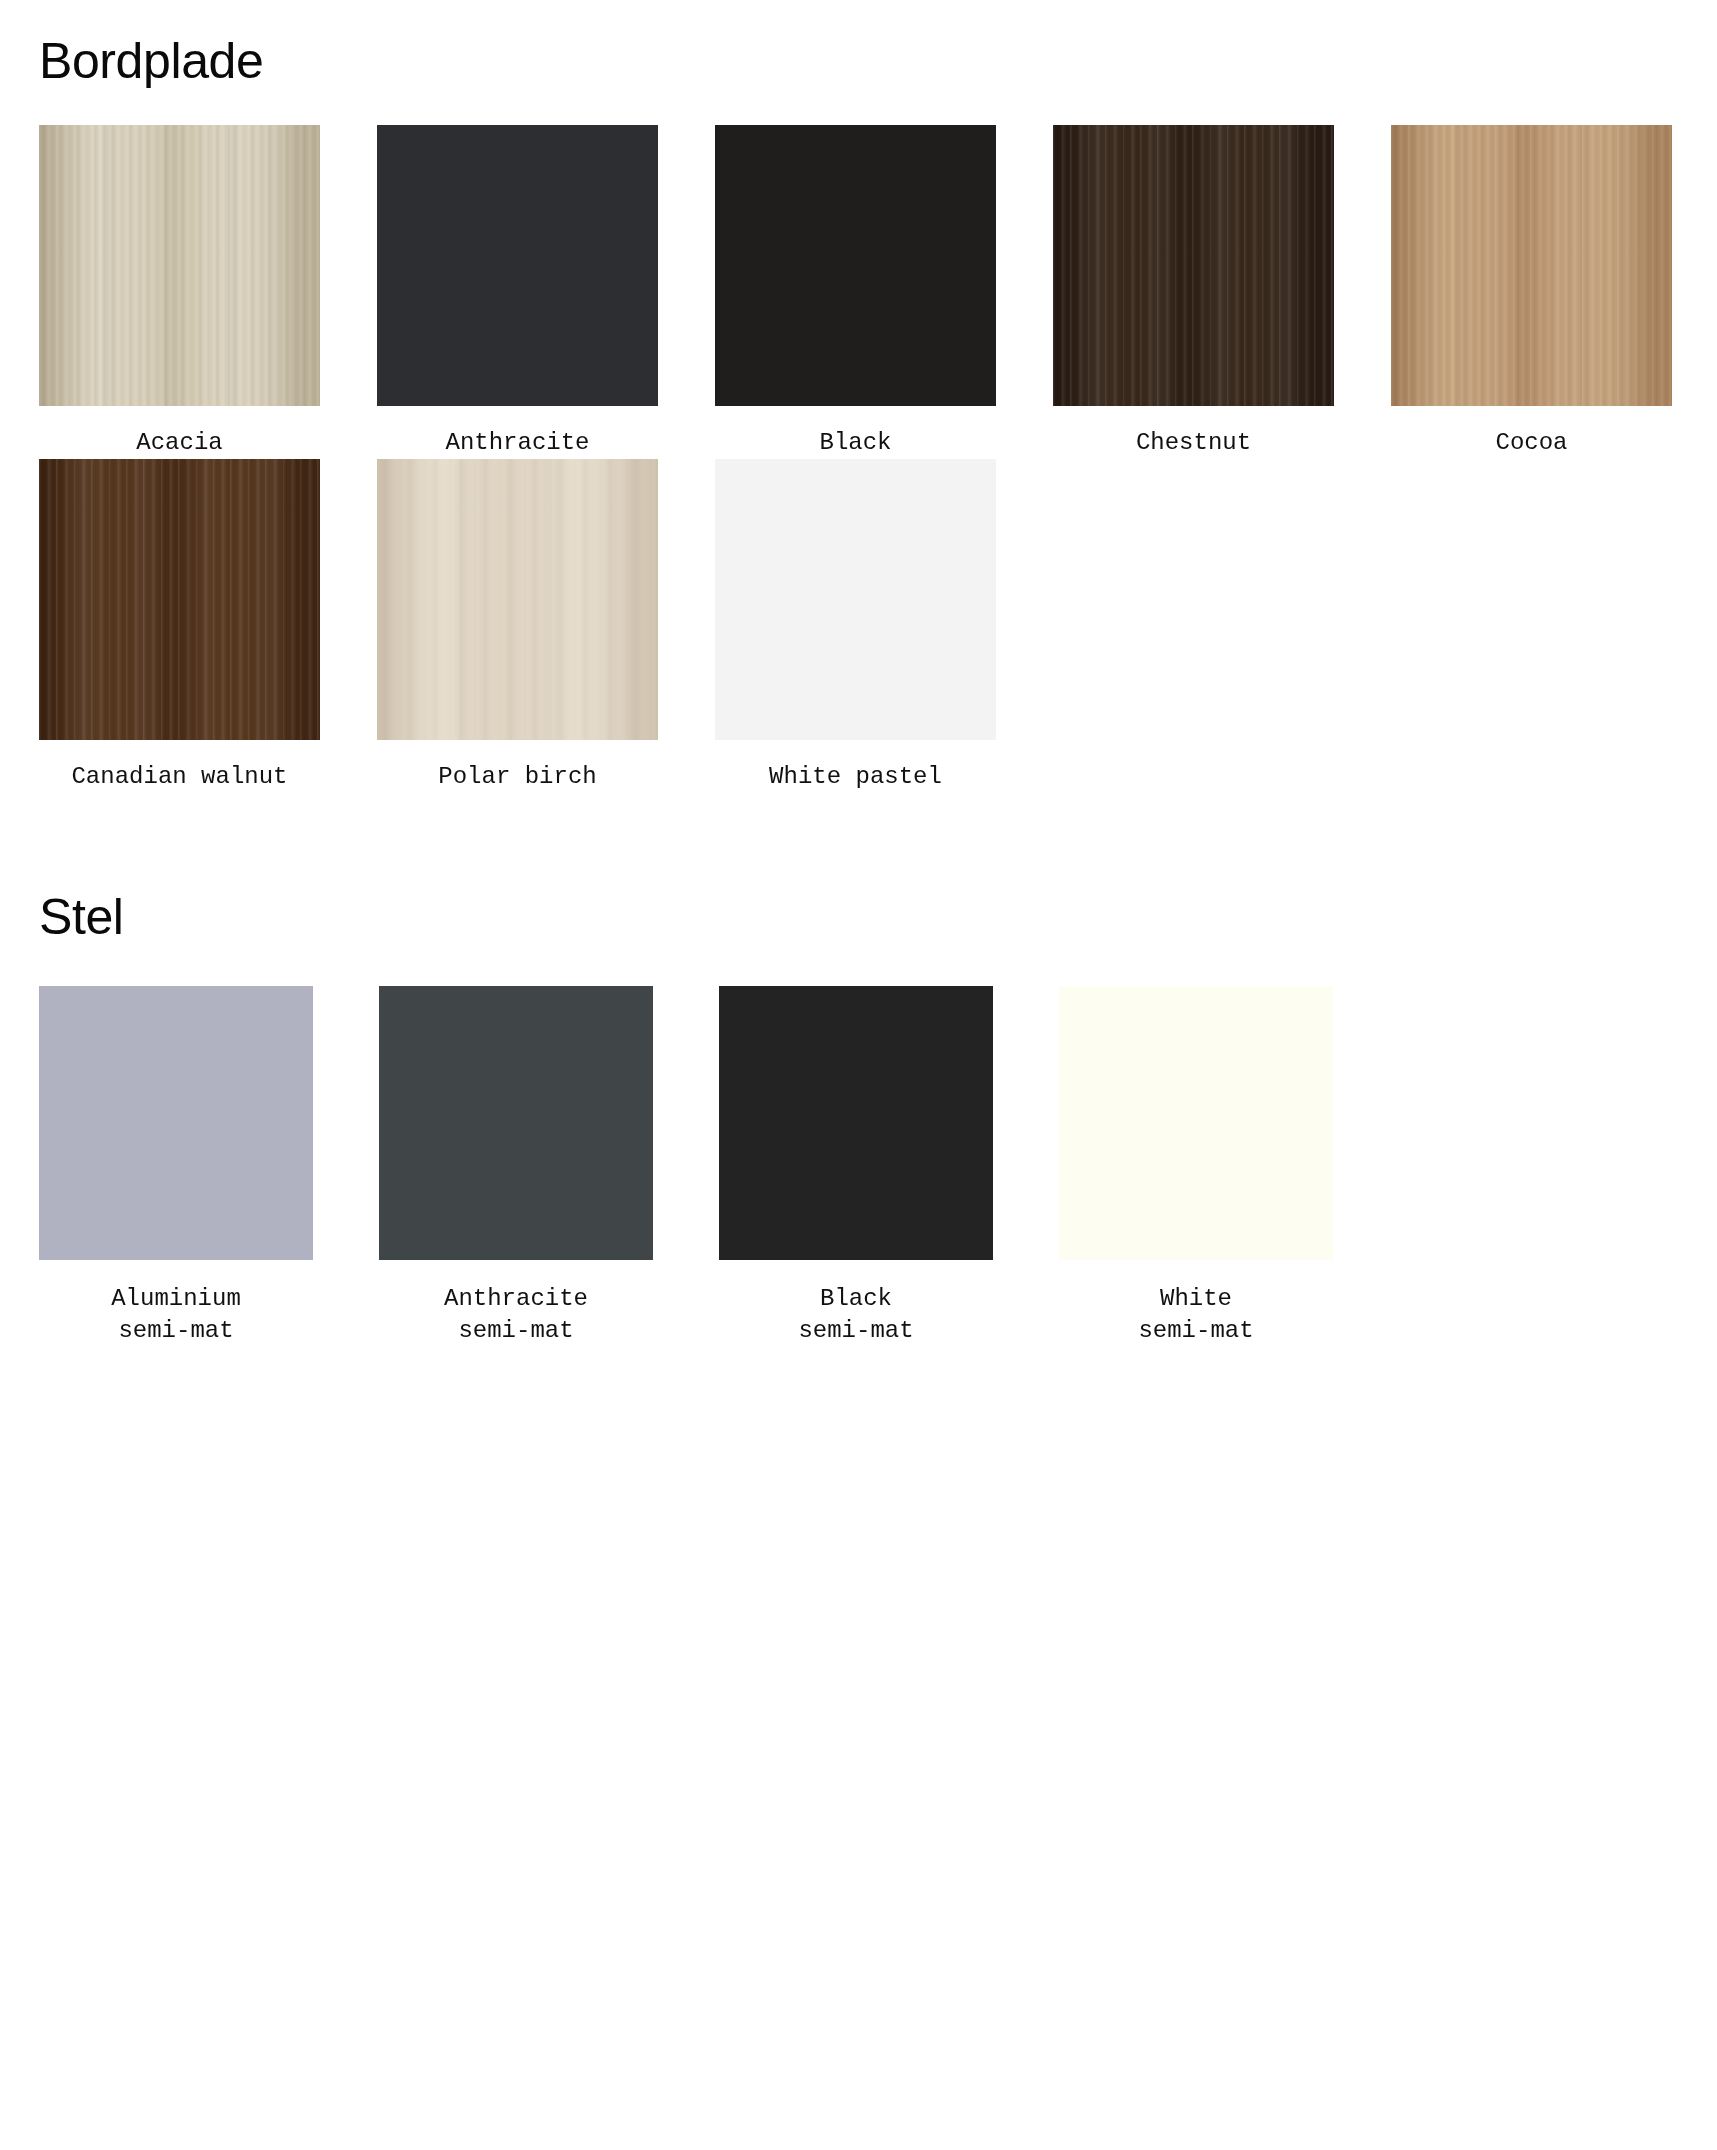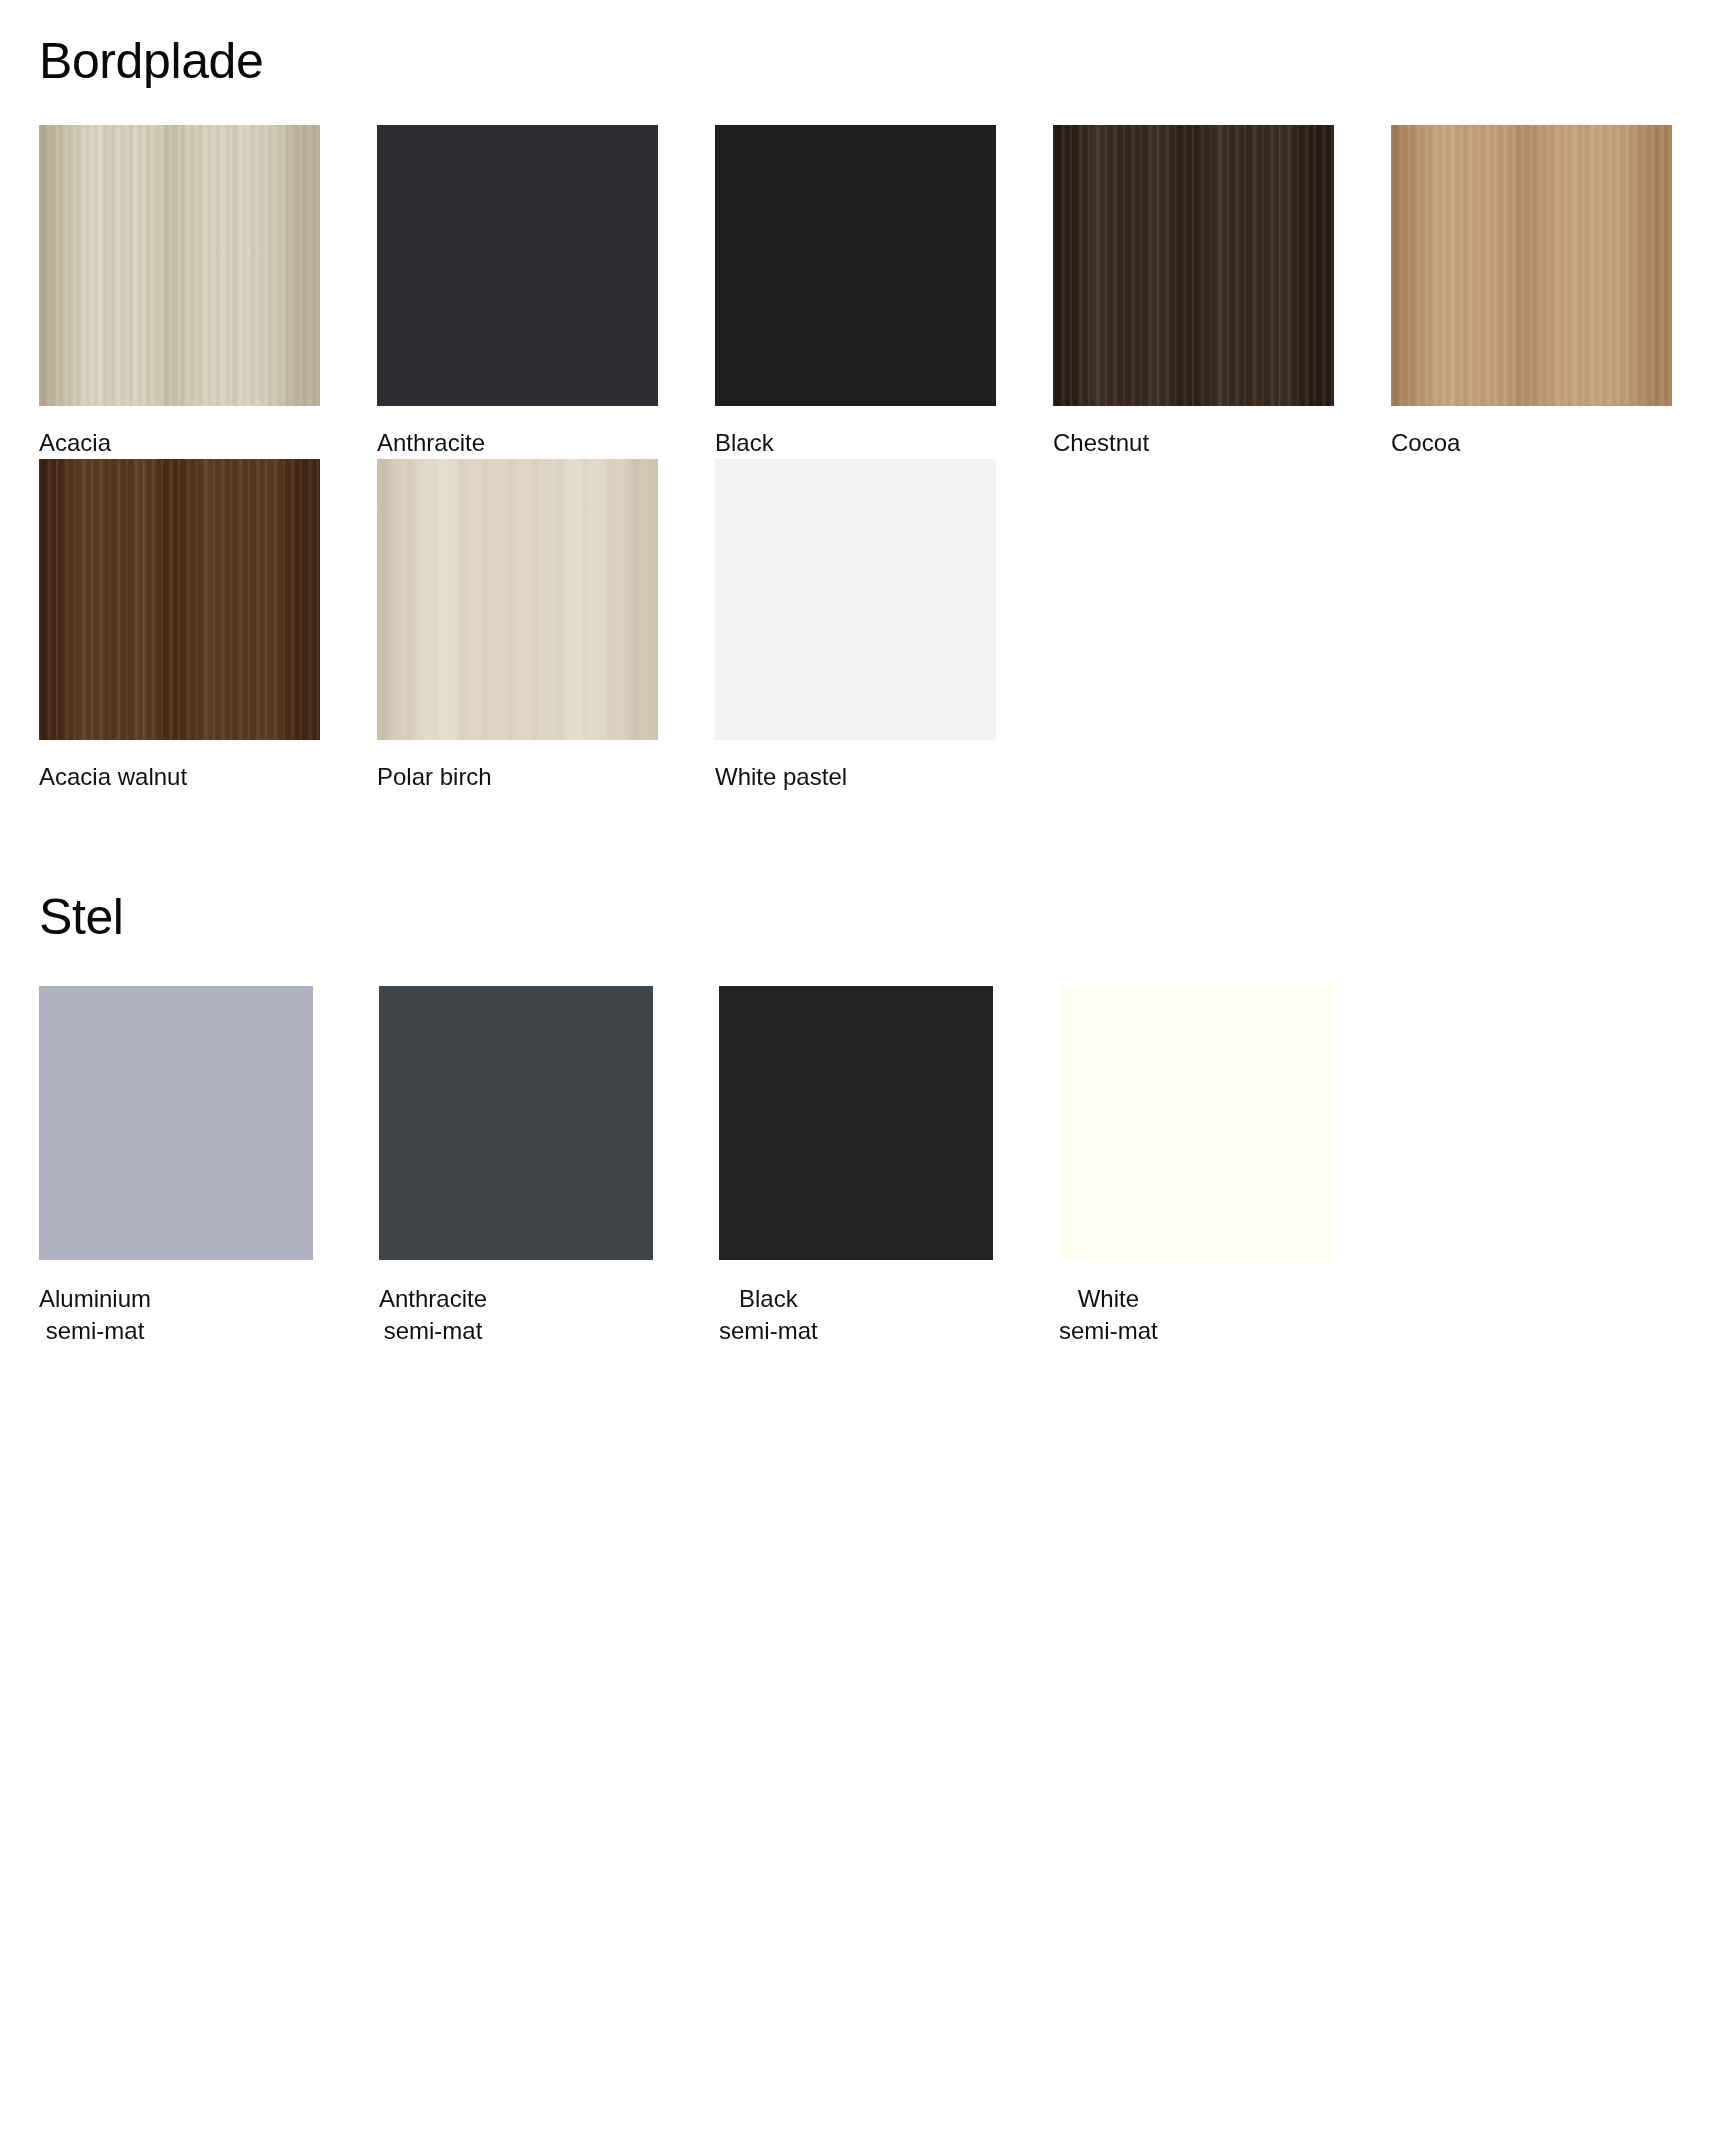--- a/index.html
+++ b/index.html
@@ -42,21 +42,22 @@
   }
   .swatch-grid.stel-grid {
     grid-template-columns: repeat(5, 274px);
     column-gap: 66px;
     margin-top: 44px;
   }
 
   .swatch-cell {
     display: flex;
     flex-direction: column;
-    align-items: flex-start;
+    align-items: center;
+    font-family: Liberation Mono, monospace;
   }
 
   .swatch-chip {
     width: 281px;
     height: 281px;
     display: block;
     position: relative;
     overflow: hidden;
   }
   .stel-grid .swatch-chip {
@@ -167,21 +168,21 @@
         <div class="swatch-cell">
           <div class="swatch-chip grain" style="background: linear-gradient(90deg, rgb(36, 24, 16) 0%, rgb(59, 42, 29) 22%, rgb(47, 32, 21) 48%, rgb(59, 42, 29) 72%, rgb(36, 24, 16) 100%);"></div>
           <div class="swatch-label">Chestnut</div>
         </div>
         <div class="swatch-cell">
           <div class="swatch-chip grain" style="background: linear-gradient(90deg, rgb(166, 127, 88) 0%, rgb(201, 167, 130) 22%, rgb(184, 145, 107) 48%, rgb(201, 167, 130) 72%, rgb(166, 127, 88) 100%);"></div>
           <div class="swatch-label">Cocoa</div>
         </div>
         <div class="swatch-cell">
           <div class="swatch-chip grain" style="background: linear-gradient(90deg, rgb(60, 34, 17) 0%, rgb(90, 58, 32) 22%, rgb(74, 44, 23) 48%, rgb(90, 58, 32) 72%, rgb(60, 34, 17) 100%);"></div>
-          <div class="swatch-label">Acacia walnut</div>
+          <div class="swatch-label">Canadian walnut</div>
         </div>
         <div class="swatch-cell">
           <div class="swatch-chip grain-soft" style="background: linear-gradient(90deg, rgb(208, 195, 174) 0%, rgb(230, 220, 204) 22%, rgb(221, 209, 190) 48%, rgb(230, 220, 204) 72%, rgb(208, 195, 174) 100%);"></div>
           <div class="swatch-label">Polar birch</div>
         </div>
         <div class="swatch-cell">
           <div class="swatch-chip solid" style="background: rgb(243, 243, 243);"></div>
           <div class="swatch-label">White pastel</div>
         </div>
       </div>

